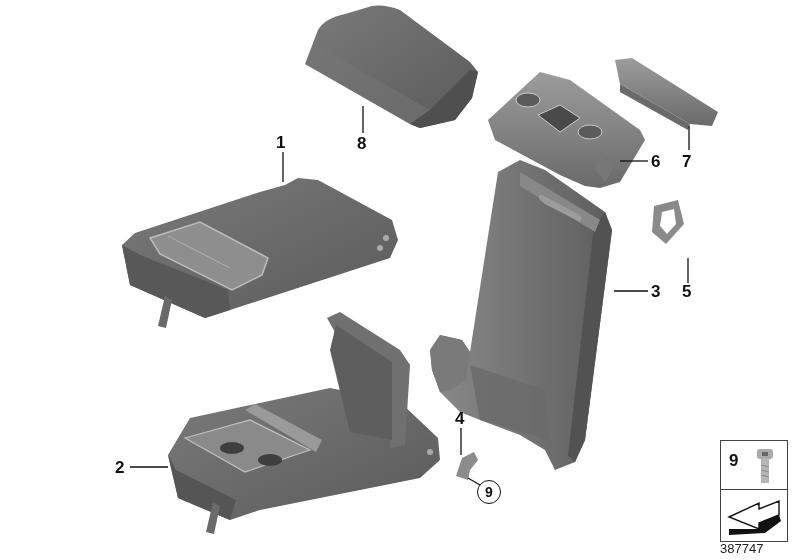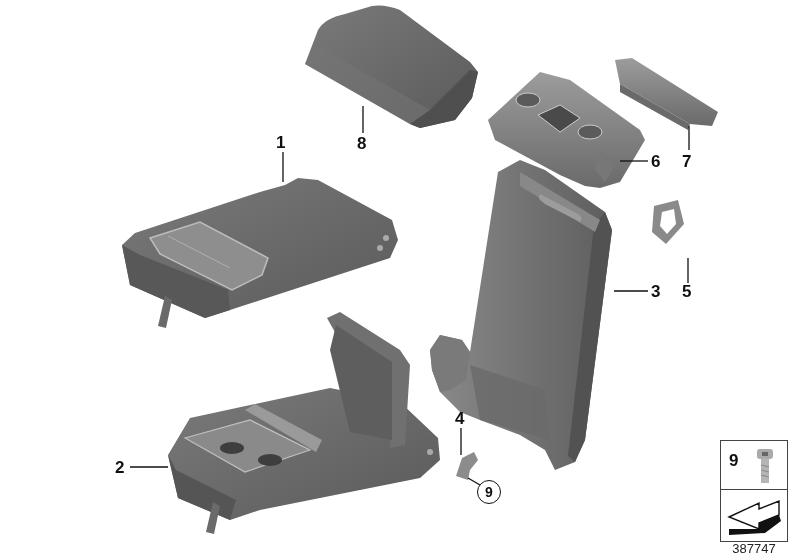--- a/index.html
+++ b/index.html
@@ -3,21 +3,21 @@
 <meta charset="utf-8">
 <style>
   html,body{margin:0;padding:0;background:#ffffff;}
   body{width:800px;height:560px;position:relative;overflow:hidden;font-family:"Liberation Sans",sans-serif;}
   .stage{position:absolute;left:0;top:0;width:800px;height:560px;}
   .lbl{position:absolute;font-family:"Liberation Sans",sans-serif;font-weight:bold;font-size:17px;color:#111;line-height:1;}
   .circ{position:absolute;width:22px;height:22px;border:1.6px solid #111;border-radius:50%;text-align:center;line-height:22px;font-weight:bold;font-size:14px;color:#111;background:#fff;}
   .legend{position:absolute;left:720px;top:440px;width:66px;height:100px;border:1px solid #444;background:#fff;}
   .legend .top{position:absolute;left:0;top:0;width:66px;height:48px;border-bottom:1px solid #444;}
   .legend .num{position:absolute;left:8px;top:10px;font-weight:bold;font-size:17px;color:#111;}
-  .refno{position:absolute;left:720px;top:541px;width:68px;text-align:center;font-size:13px;color:#222;}
+  .refno{position:absolute;left:720px;top:541px;width:68px;font-size:13px;color:#222;}
 </style>
 </head>
 <body>
 
 <div class="stage">
 <svg width="800" height="560" viewBox="0 0 800 560" xmlns="http://www.w3.org/2000/svg">
   <defs>
     <linearGradient id="g1" x1="0" y1="0" x2="1" y2="1">
       <stop offset="0" stop-color="#7a7a7a"></stop>
           <stop offset="1" stop-color="#5a5a5a"></stop>

